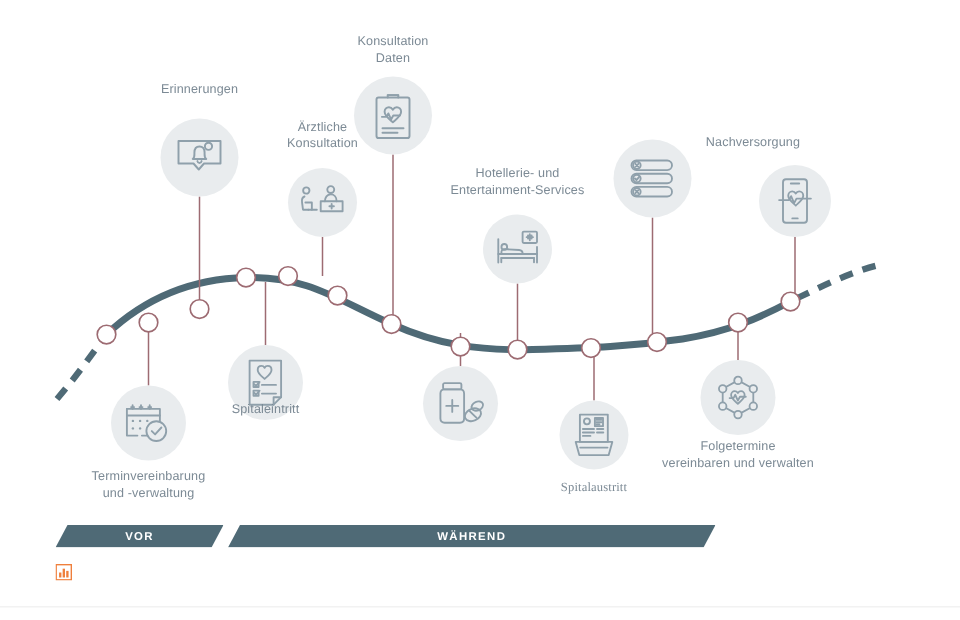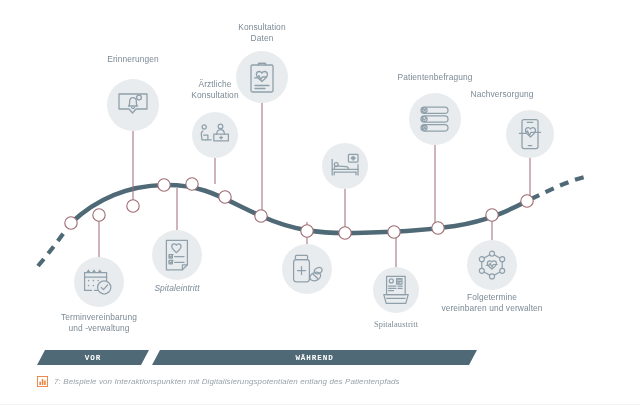--- a/index.html
+++ b/index.html
@@ -34,21 +34,20 @@
   }
   .bubble svg{display:block;}
 
   
   .band-row{
     position:absolute;
     left:37px;top:350px;
     width:566px;height:15px;
     display:flex;
     gap:3px;
-    font-family:Liberation Mono, monospace;
   }
   .band{
     background:#4f6a76;
     color:#ffffff;
     font-size:7.6px;
     font-weight:bold;
     letter-spacing:.9px;
     display:flex;align-items:center;justify-content:center;
     height:15px;
   }
@@ -259,39 +258,39 @@
       <path d="M11.4 14.4 c0 -1.5 1.1 -2.6 2.4 -2.6 c.9 0 1.6 .5 2.1 1.2 c.5 -.7 1.2 -1.2 2.1 -1.2 c1.3 0 2.4 1.1 2.4 2.6 c0 2.4 -3.3 4.6 -4.5 5.8 c-1.2 -1.2 -4.5 -3.4 -4.5 -5.8 Z"></path>
       <path d="M10.4 16.4 h2.6 l1.2 -2.2 l1.7 3.9 l1.4 -2.6 h3.9"></path>
     </svg>
   </div>
 
   <div class="node-label" style="left:83px;top:54px;width:100px;">Erinnerungen</div>
   <div class="node-label" style="left:165px;top:79px;width:100px;">Ärztliche
 Konsultation</div>
   <div class="node-label" style="left:212px;top:22px;width:100px;">Konsultation
 Daten</div>
-  <div class="node-label" style="left:385px;top:72px;width:100px;">Patientenbefragung</div>
+  <div class="node-label" style="left:285px;top:110px;width:120px;">Hotellerie- und
+Entertainment-Services</div>
   <div class="node-label" style="left:452px;top:89px;width:100px;">Nachversorgung</div>
 
   <div class="node-label" style="left:44px;top:312px;width:110px;">Terminvereinbarung
 und -verwaltung</div>
-  <div class="node-label" style="left:127px;top:283px;width:100px;font-style:italic;">Spitaleintritt</div>
+  <div class="node-label" style="left:127px;top:267px;width:100px;">Spitaleintritt</div>
   <div class="node-label" style="left:346px;top:319px;width:100px;font-family:Liberation Serif, serif;">Spitalaustritt</div>
   <div class="node-label" style="left:432px;top:292px;width:120px;">Folgetermine
 vereinbaren und verwalten</div>
 
   <div class="band-row">
     <div class="band b0">VOR</div>
     <div class="band b1">WÄHREND</div>
   </div>
 
   <div class="caption-row">
     <svg class="caption-icon" viewBox="0 0 12 12">
       <rect x="0.5" y="0.5" width="11" height="11" fill="none" stroke="#ef7f3c" stroke-width="1"></rect>
       <rect x="2.6" y="6.2" width="1.7" height="3.6" fill="#ef7f3c"></rect>
       <rect x="5.2" y="3.4" width="1.7" height="6.4" fill="#ef7f3c"></rect>
       <rect x="7.8" y="5" width="1.7" height="4.8" fill="#ef7f3c"></rect>
     </svg>
-    <span class="caption-text">7: Beispiele von Interaktionspunkten mit Digitalisierungspotentialen entlang des Patientenpfads</span>
   </div>
 
   <div class="hairline"></div>
 </div>
 
 </body></html>

